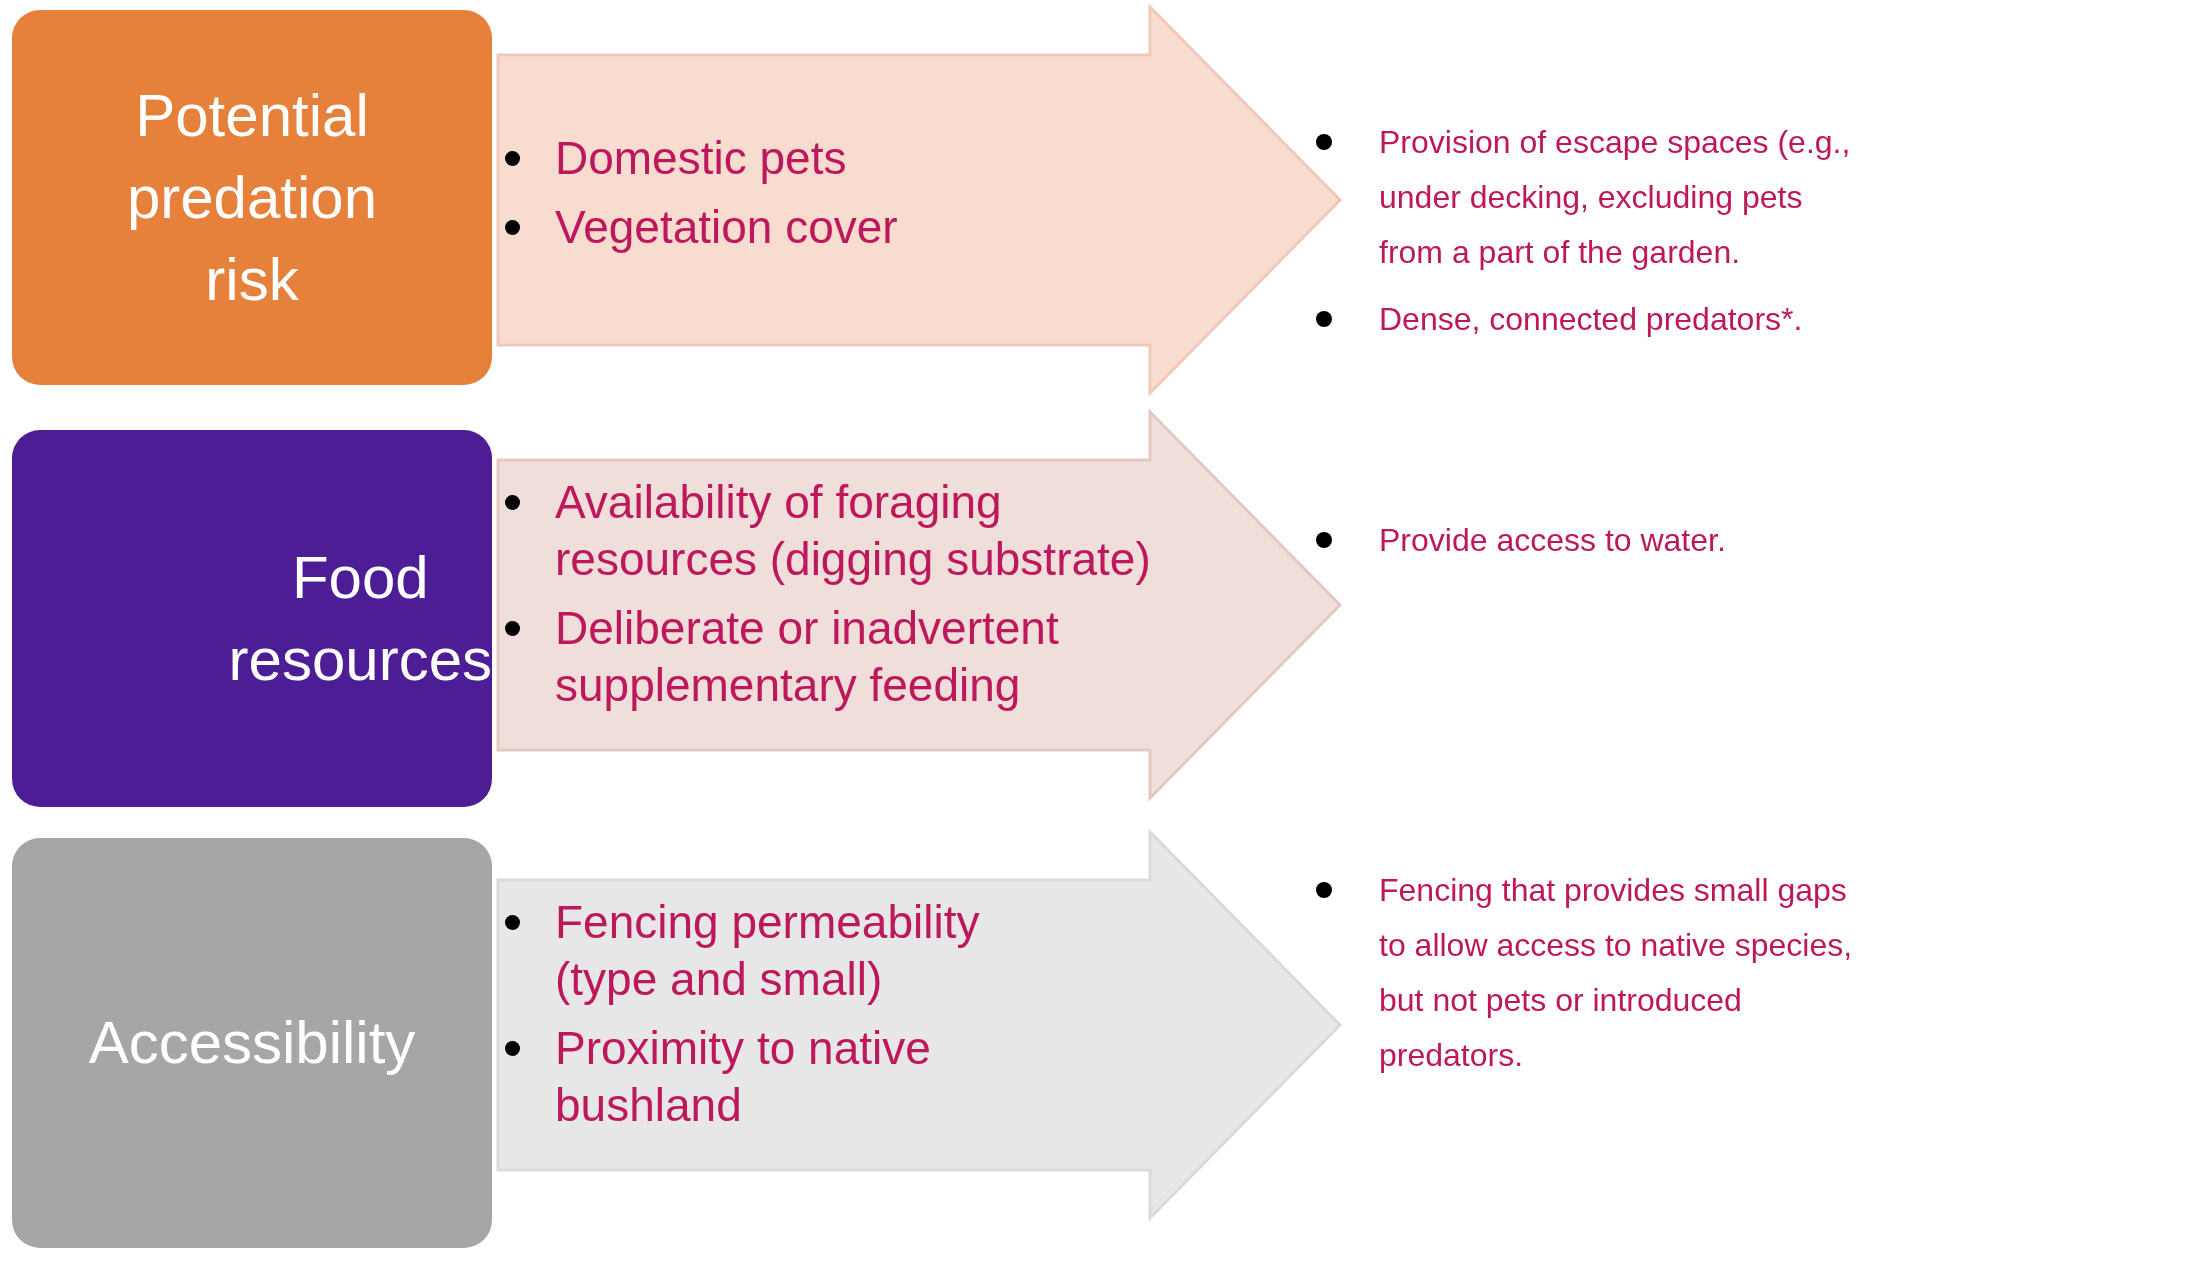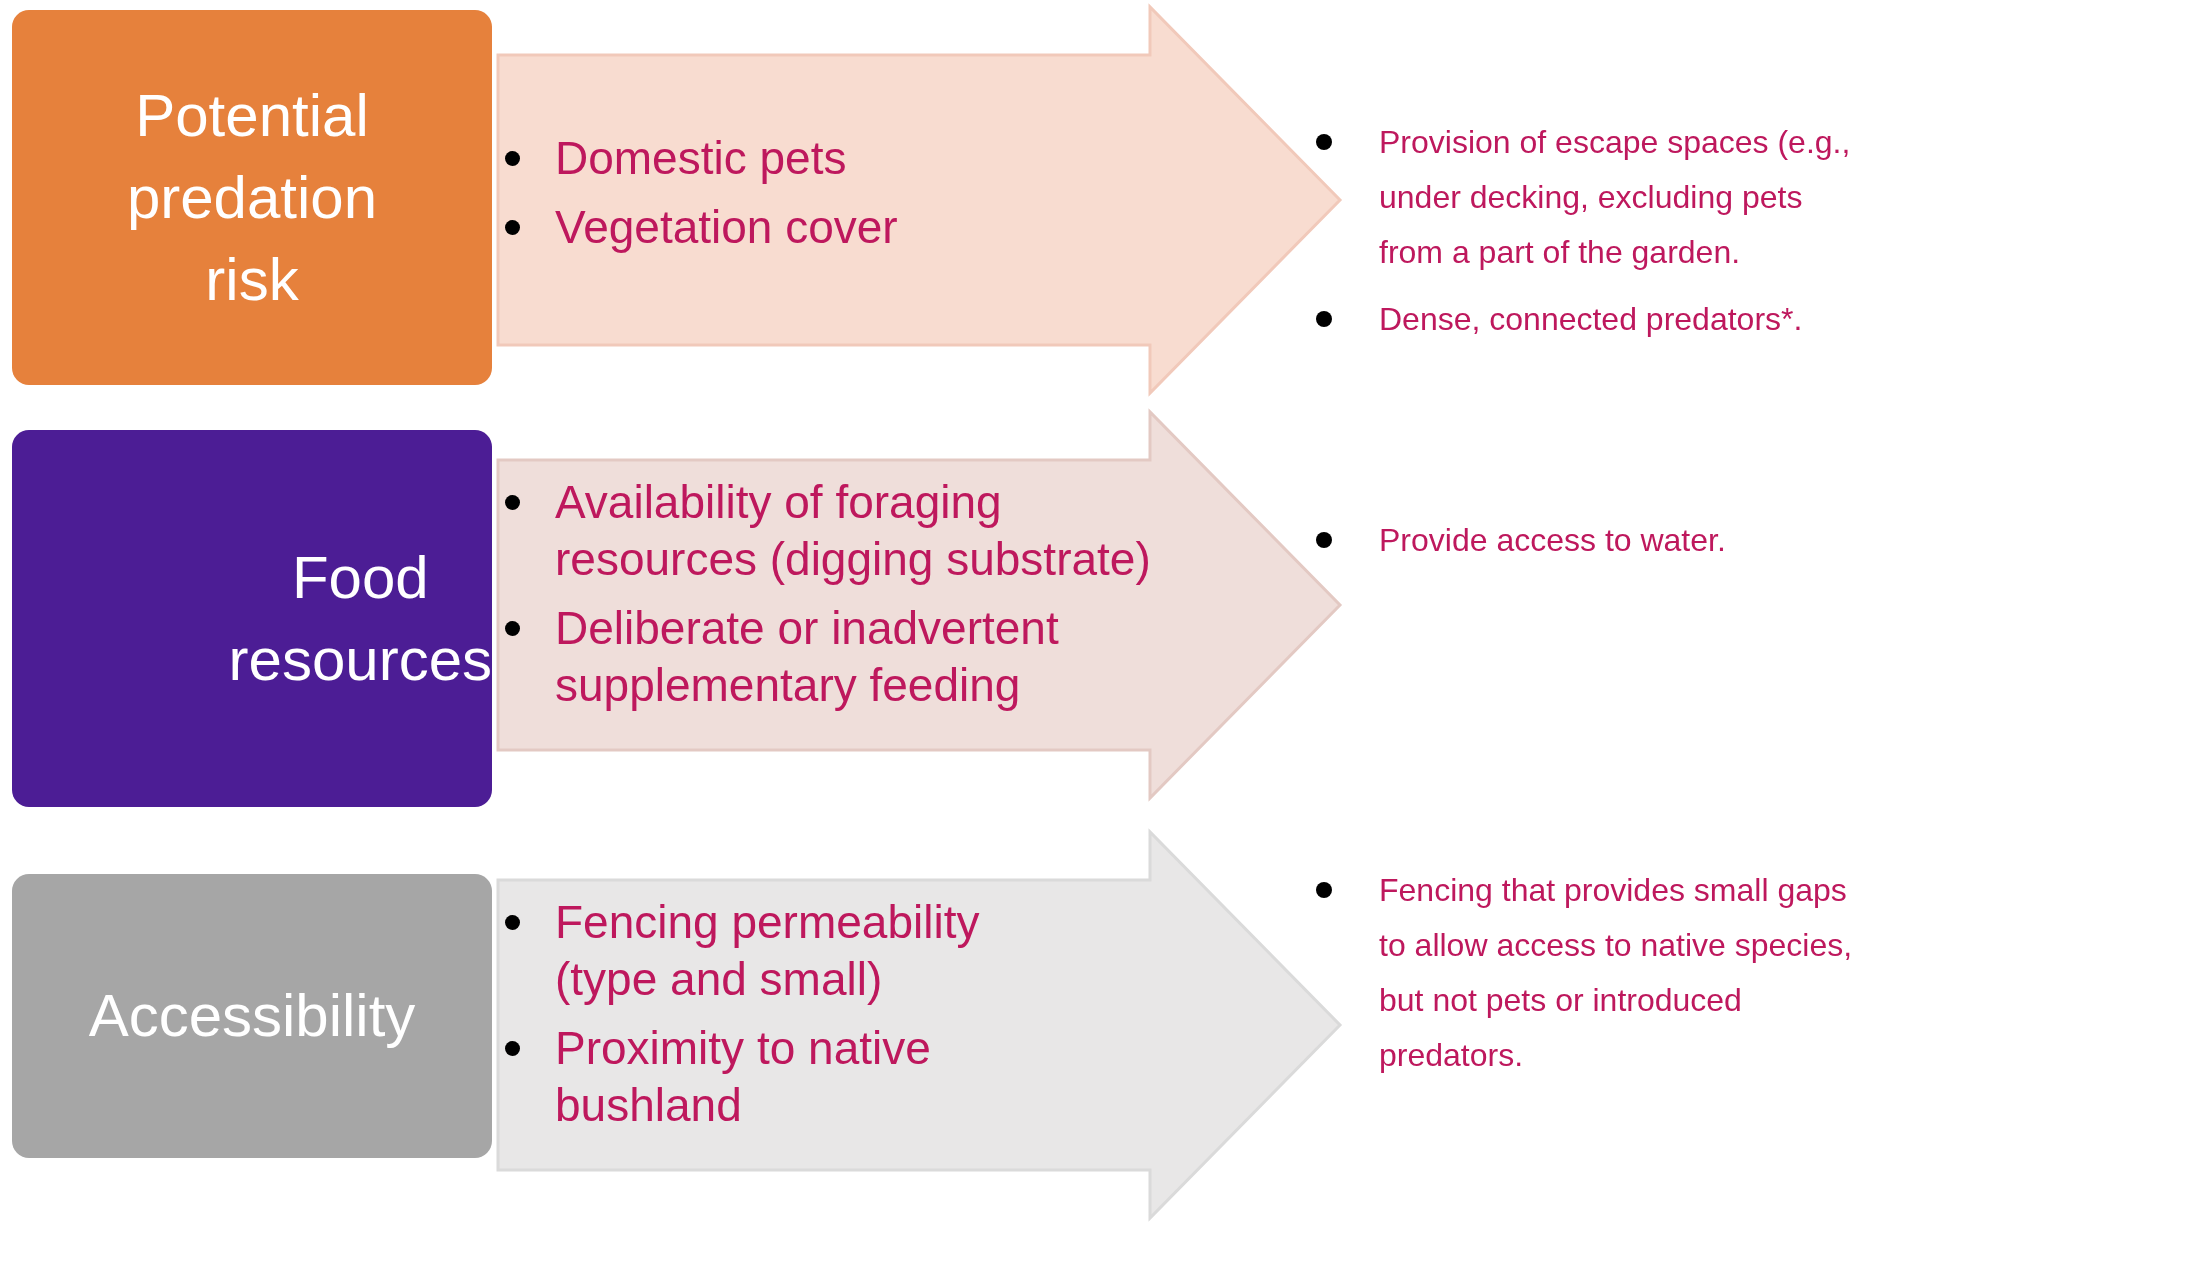--- a/index.html
+++ b/index.html
@@ -18,33 +18,33 @@
   }
   .arrow-poly { stroke-width: 3px; }
   .arrow-poly.a1 { fill: #F8DCD0; stroke: #F1C9BA; }
   .arrow-poly.a2 { fill: #EFDEDA; stroke: #E3C9C3; }
   .arrow-poly.a3 { fill: #E8E7E7; stroke: #DADADA; }
 
   .cat-box {
     position: absolute;
     left: 12px;
     width: 480px;
-    border-radius: 17px;
+    border-radius: 28px;
     display: flex;
     align-items: center;
     justify-content: center;
     text-align: center;
     color: #ffffff;
     font-size: 60px;
     line-height: 82px;
     white-space: pre-line;
   }
   .cat-box.b1 { top: 10px;  height: 375px; background: #E6813C; }
   .cat-box.b2 { top: 430px; height: 377px; background: #4c1d95; justify-content: flex-end; }
-  .cat-box.b3 { top: 838px; height: 284px; background: #A6A6A6; margin-top: 36px; }
+  .cat-box.b3 { top: 838px; height: 410px; background: #A6A6A6; }
 
   .bullet-group { position: absolute; }
   .bullet { display: flex; align-items: flex-start; }
   .bullet + .bullet { margin-top: 12px; }
   .dot {
     flex: 0 0 auto;
     background: #000000;
     border-radius: 50%;
   }
   .btxt {

